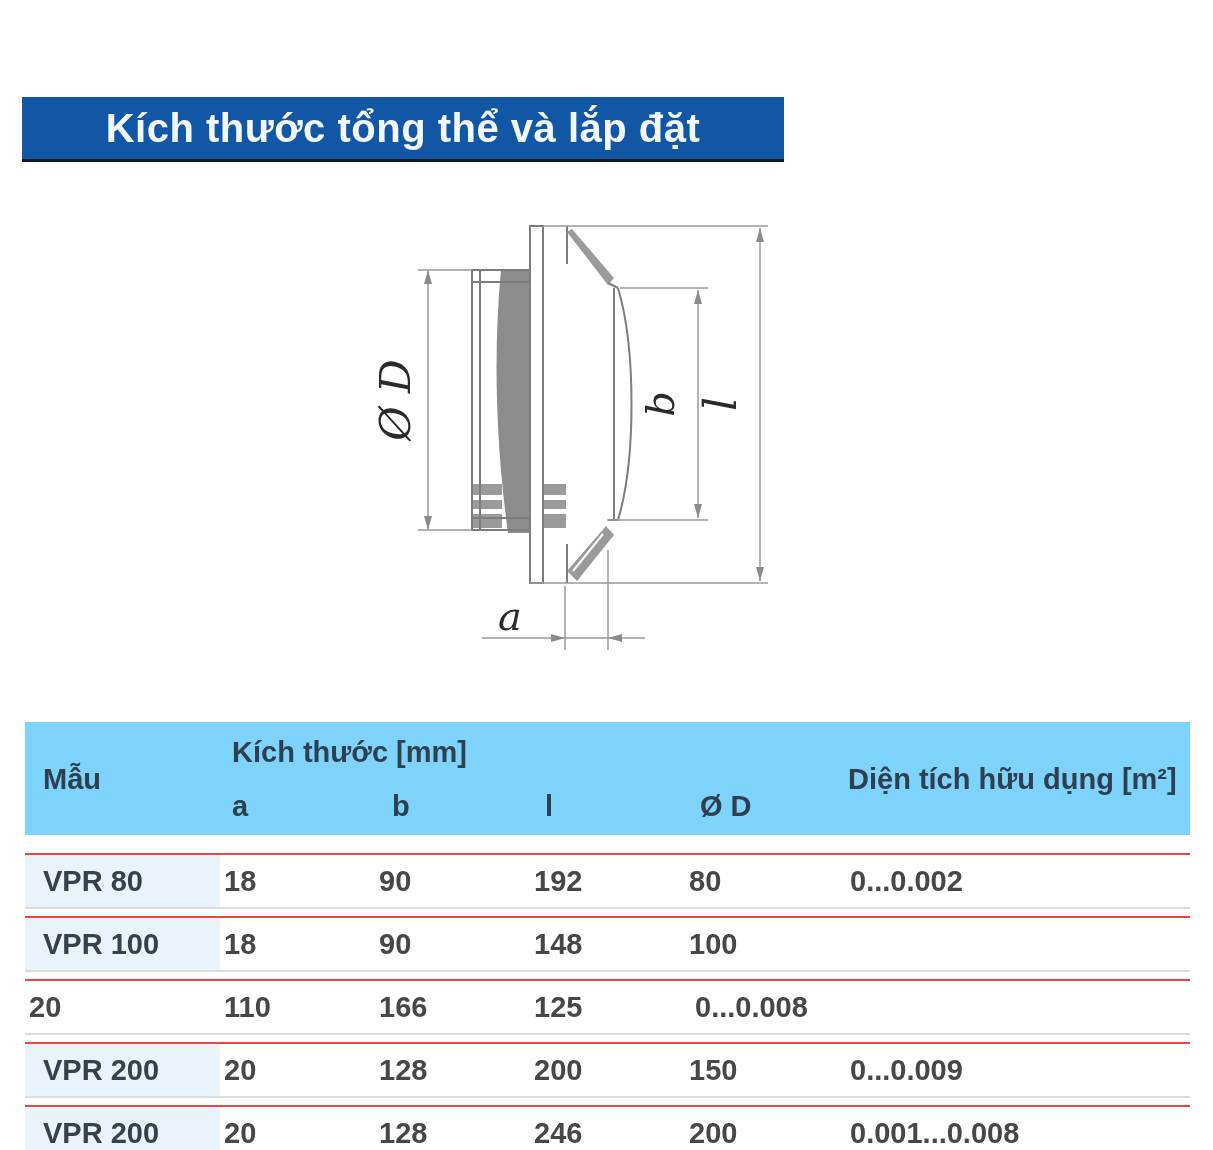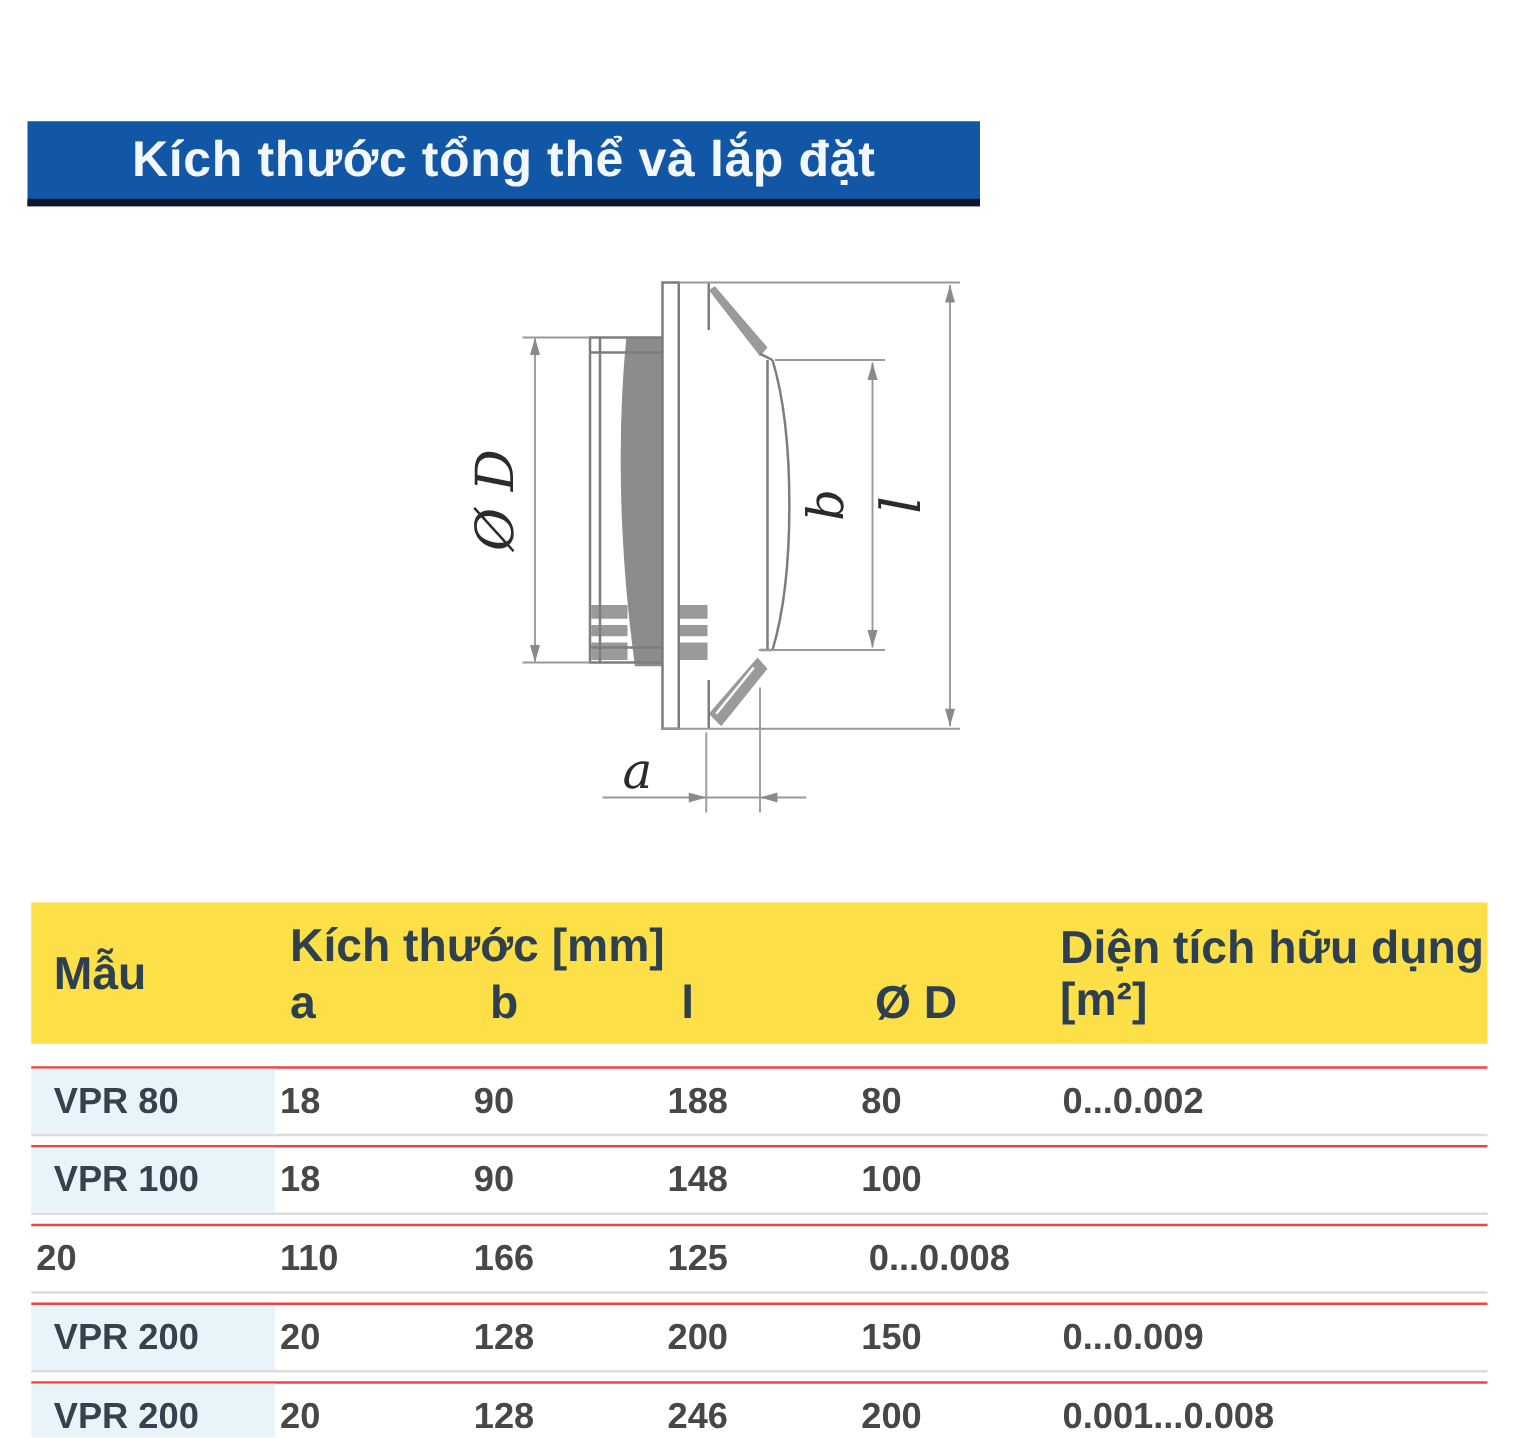--- a/index.html
+++ b/index.html
@@ -4,36 +4,36 @@
 <style>
   html,body { margin:0; padding:0; background:#ffffff; }
   .page {
     position:relative; width:1213px; height:1150px; overflow:hidden;
     background:#ffffff; font-family:"Liberation Sans", sans-serif;
   }
 
   
   .title-bar {
     position:absolute; left:22px; top:97px; width:762px; height:62px;
-    background:#1256a6; border-bottom:6px solid #0f172a;
+    background:#1256a6; border-bottom:3px solid #0f172a;
     display:flex; align-items:center; justify-content:center;
   }
   .title-bar span {
     color:#f2f8fd; font-size:40px; font-weight:bold; letter-spacing:0.5px;
   }
 
   
   .diagram { position:absolute; left:330px; top:188px; width:520px; height:505px; }
   .dim-label { font-family:"DejaVu Serif", serif; font-style:italic; fill:#2b2b2b; }
 
   
   .spec-table { position:absolute; left:25px; top:722px; width:1165px; }
   .thead {
-    position:relative; height:113px; background:#fde047; color:#2e4050;
-    font-weight:bold; font-size:37px;
+    position:relative; height:113px; background:#7dd3fc; color:#2e4050;
+    font-weight:bold; font-size:29px;
   }
   .h-model { position:absolute; left:18px; top:50%; transform:translateY(-50%); }
   .h-group { position:absolute; left:207px; top:14px; }
   .h-a { position:absolute; left:207px; bottom:12px; }
   .h-b { position:absolute; left:367px; bottom:12px; }
   .h-l { position:absolute; left:520px; bottom:12px; }
   .h-d { position:absolute; left:675px; bottom:12px; }
   .h-area { position:absolute; left:823px; top:50%; transform:translateY(-50%); }
 
   .thead-gap { height:11px; }
@@ -141,21 +141,21 @@
       <span class="h-d">Ø D</span>
       <span class="h-area">Diện tích hữu dụng [m²]</span>
     </div>
 
     <div class="thead-gap"></div>
 
     <div class="trow">
       <div class="cell c-model">VPR 80</div>
       <div class="cell">18</div>
       <div class="cell">90</div>
-      <div class="cell">188</div>
+      <div class="cell">192</div>
       <div class="cell">80</div>
       <div class="cell c-area">0...0.002</div>
     </div>
 
     <div class="trow">
       <div class="cell c-model">VPR 100</div>
       <div class="cell">18</div>
       <div class="cell">90</div>
       <div class="cell">148</div>
       <div class="cell">100</div>

